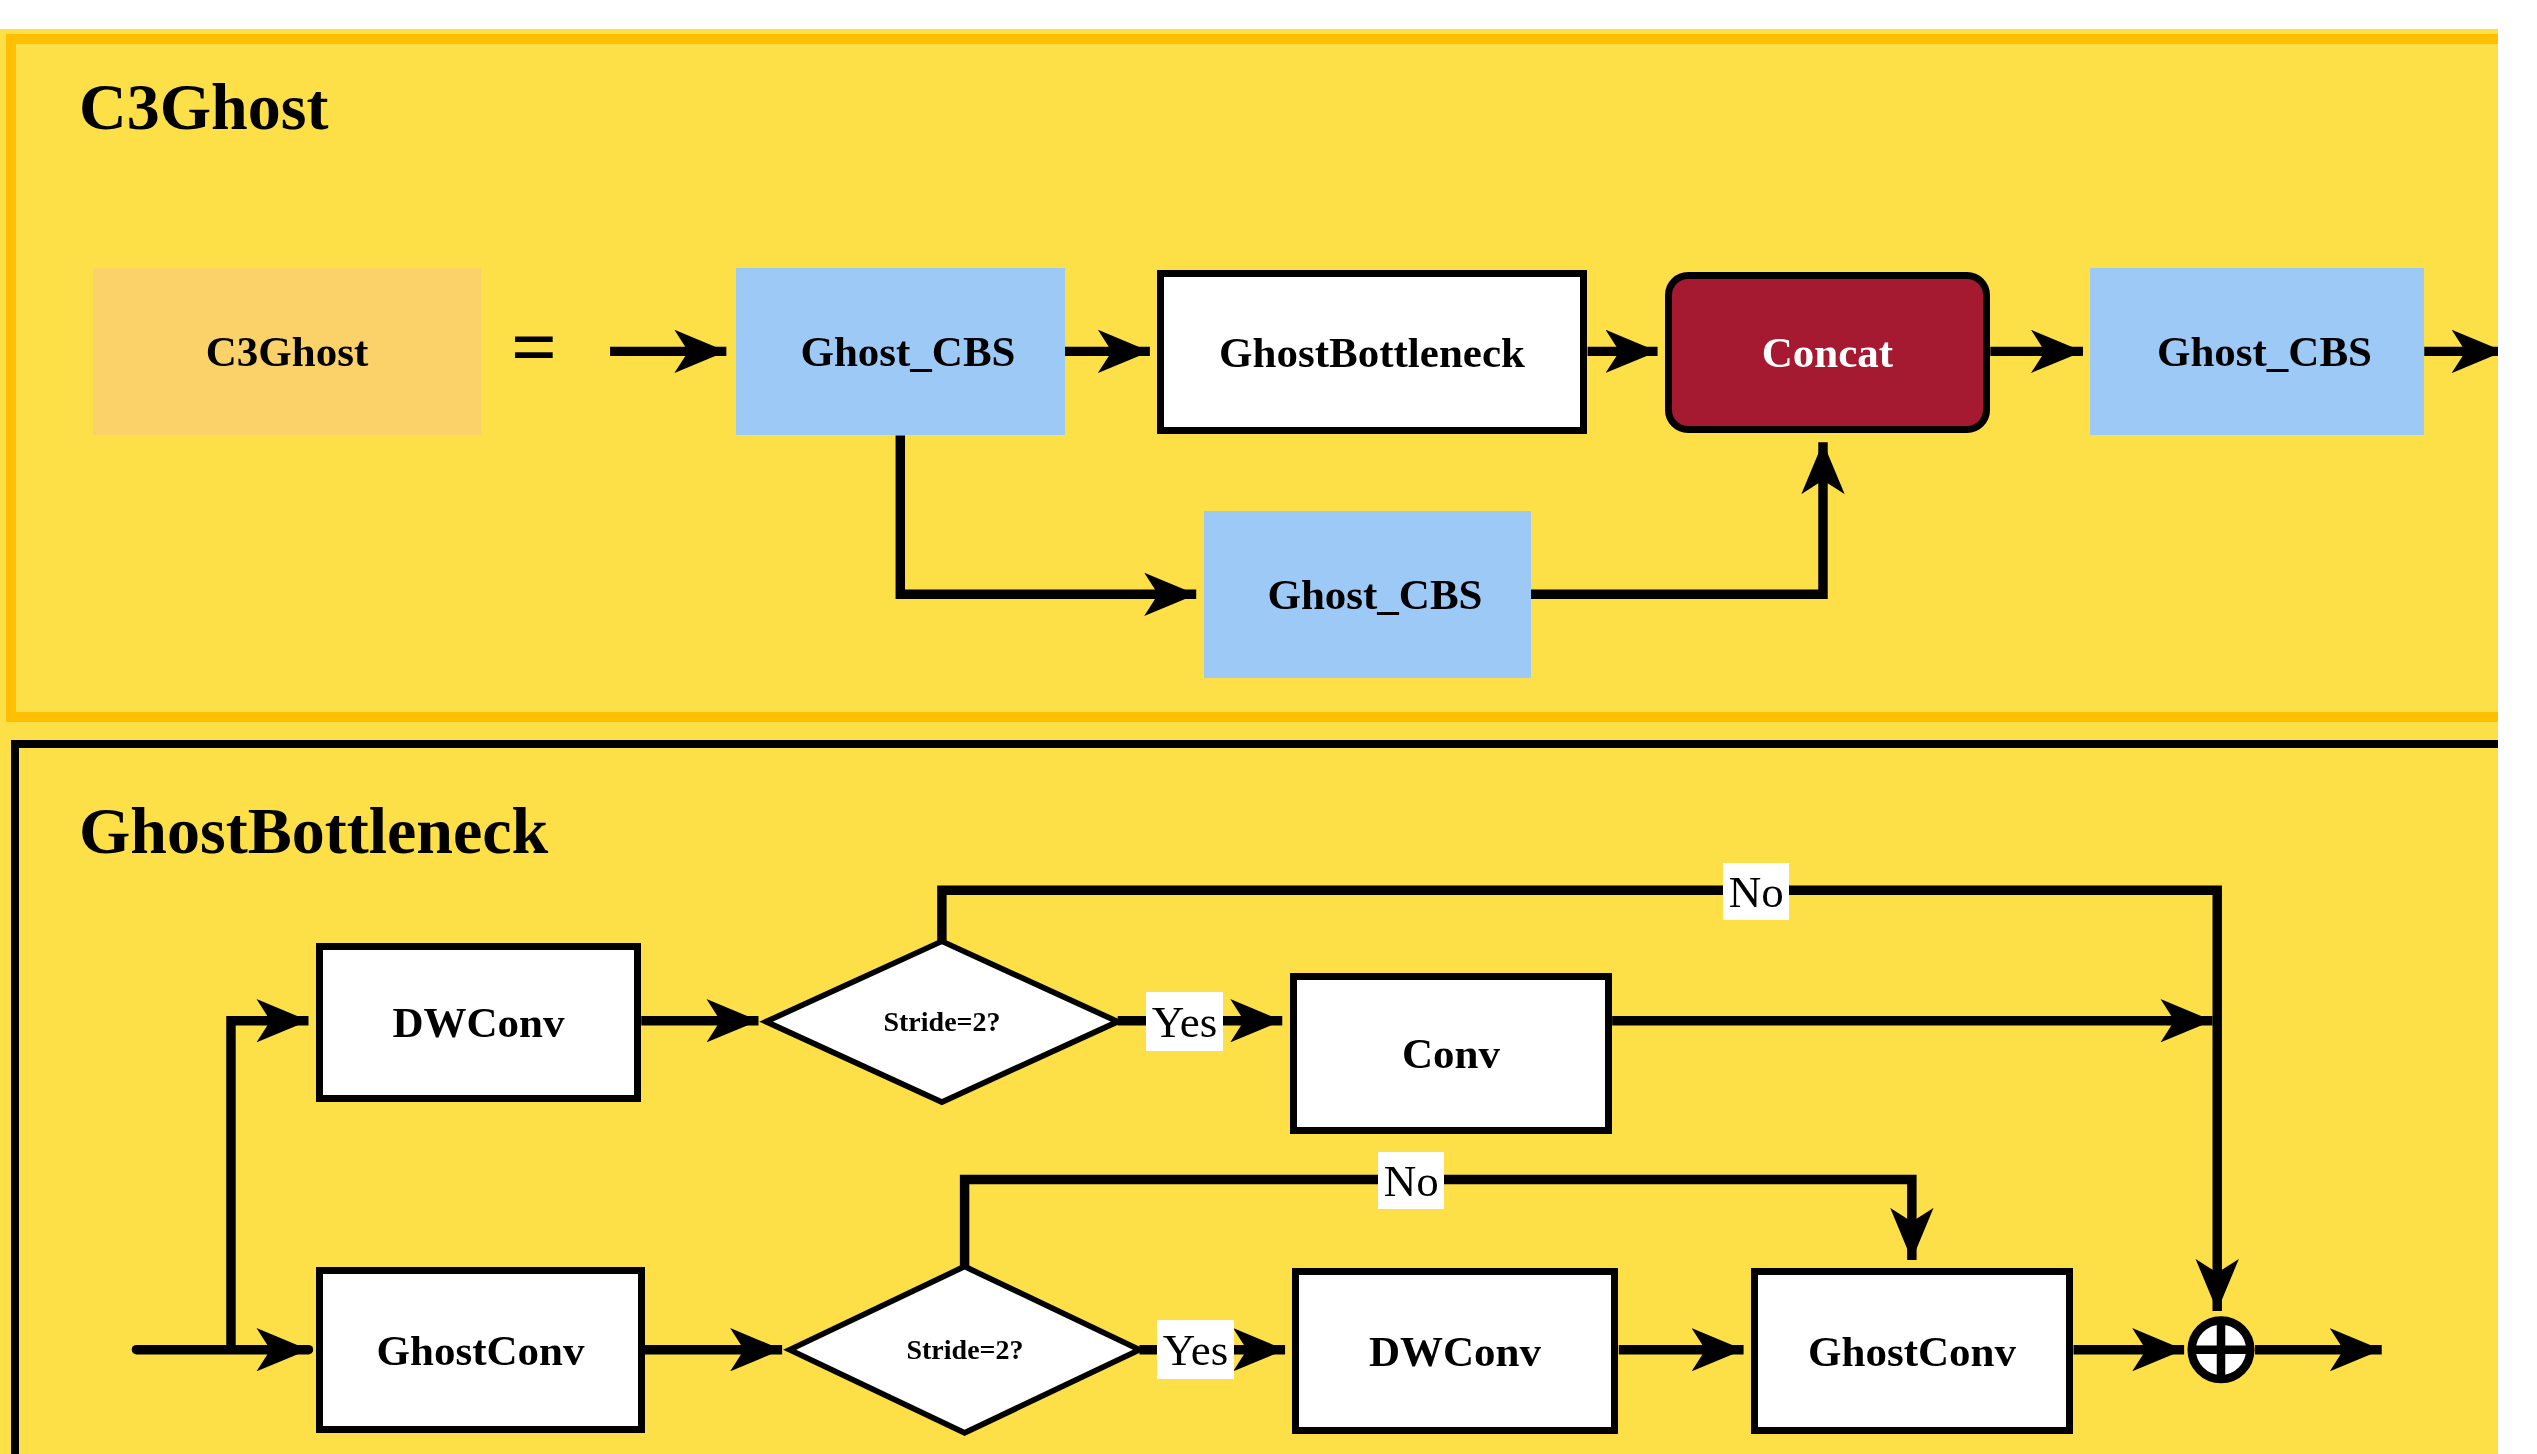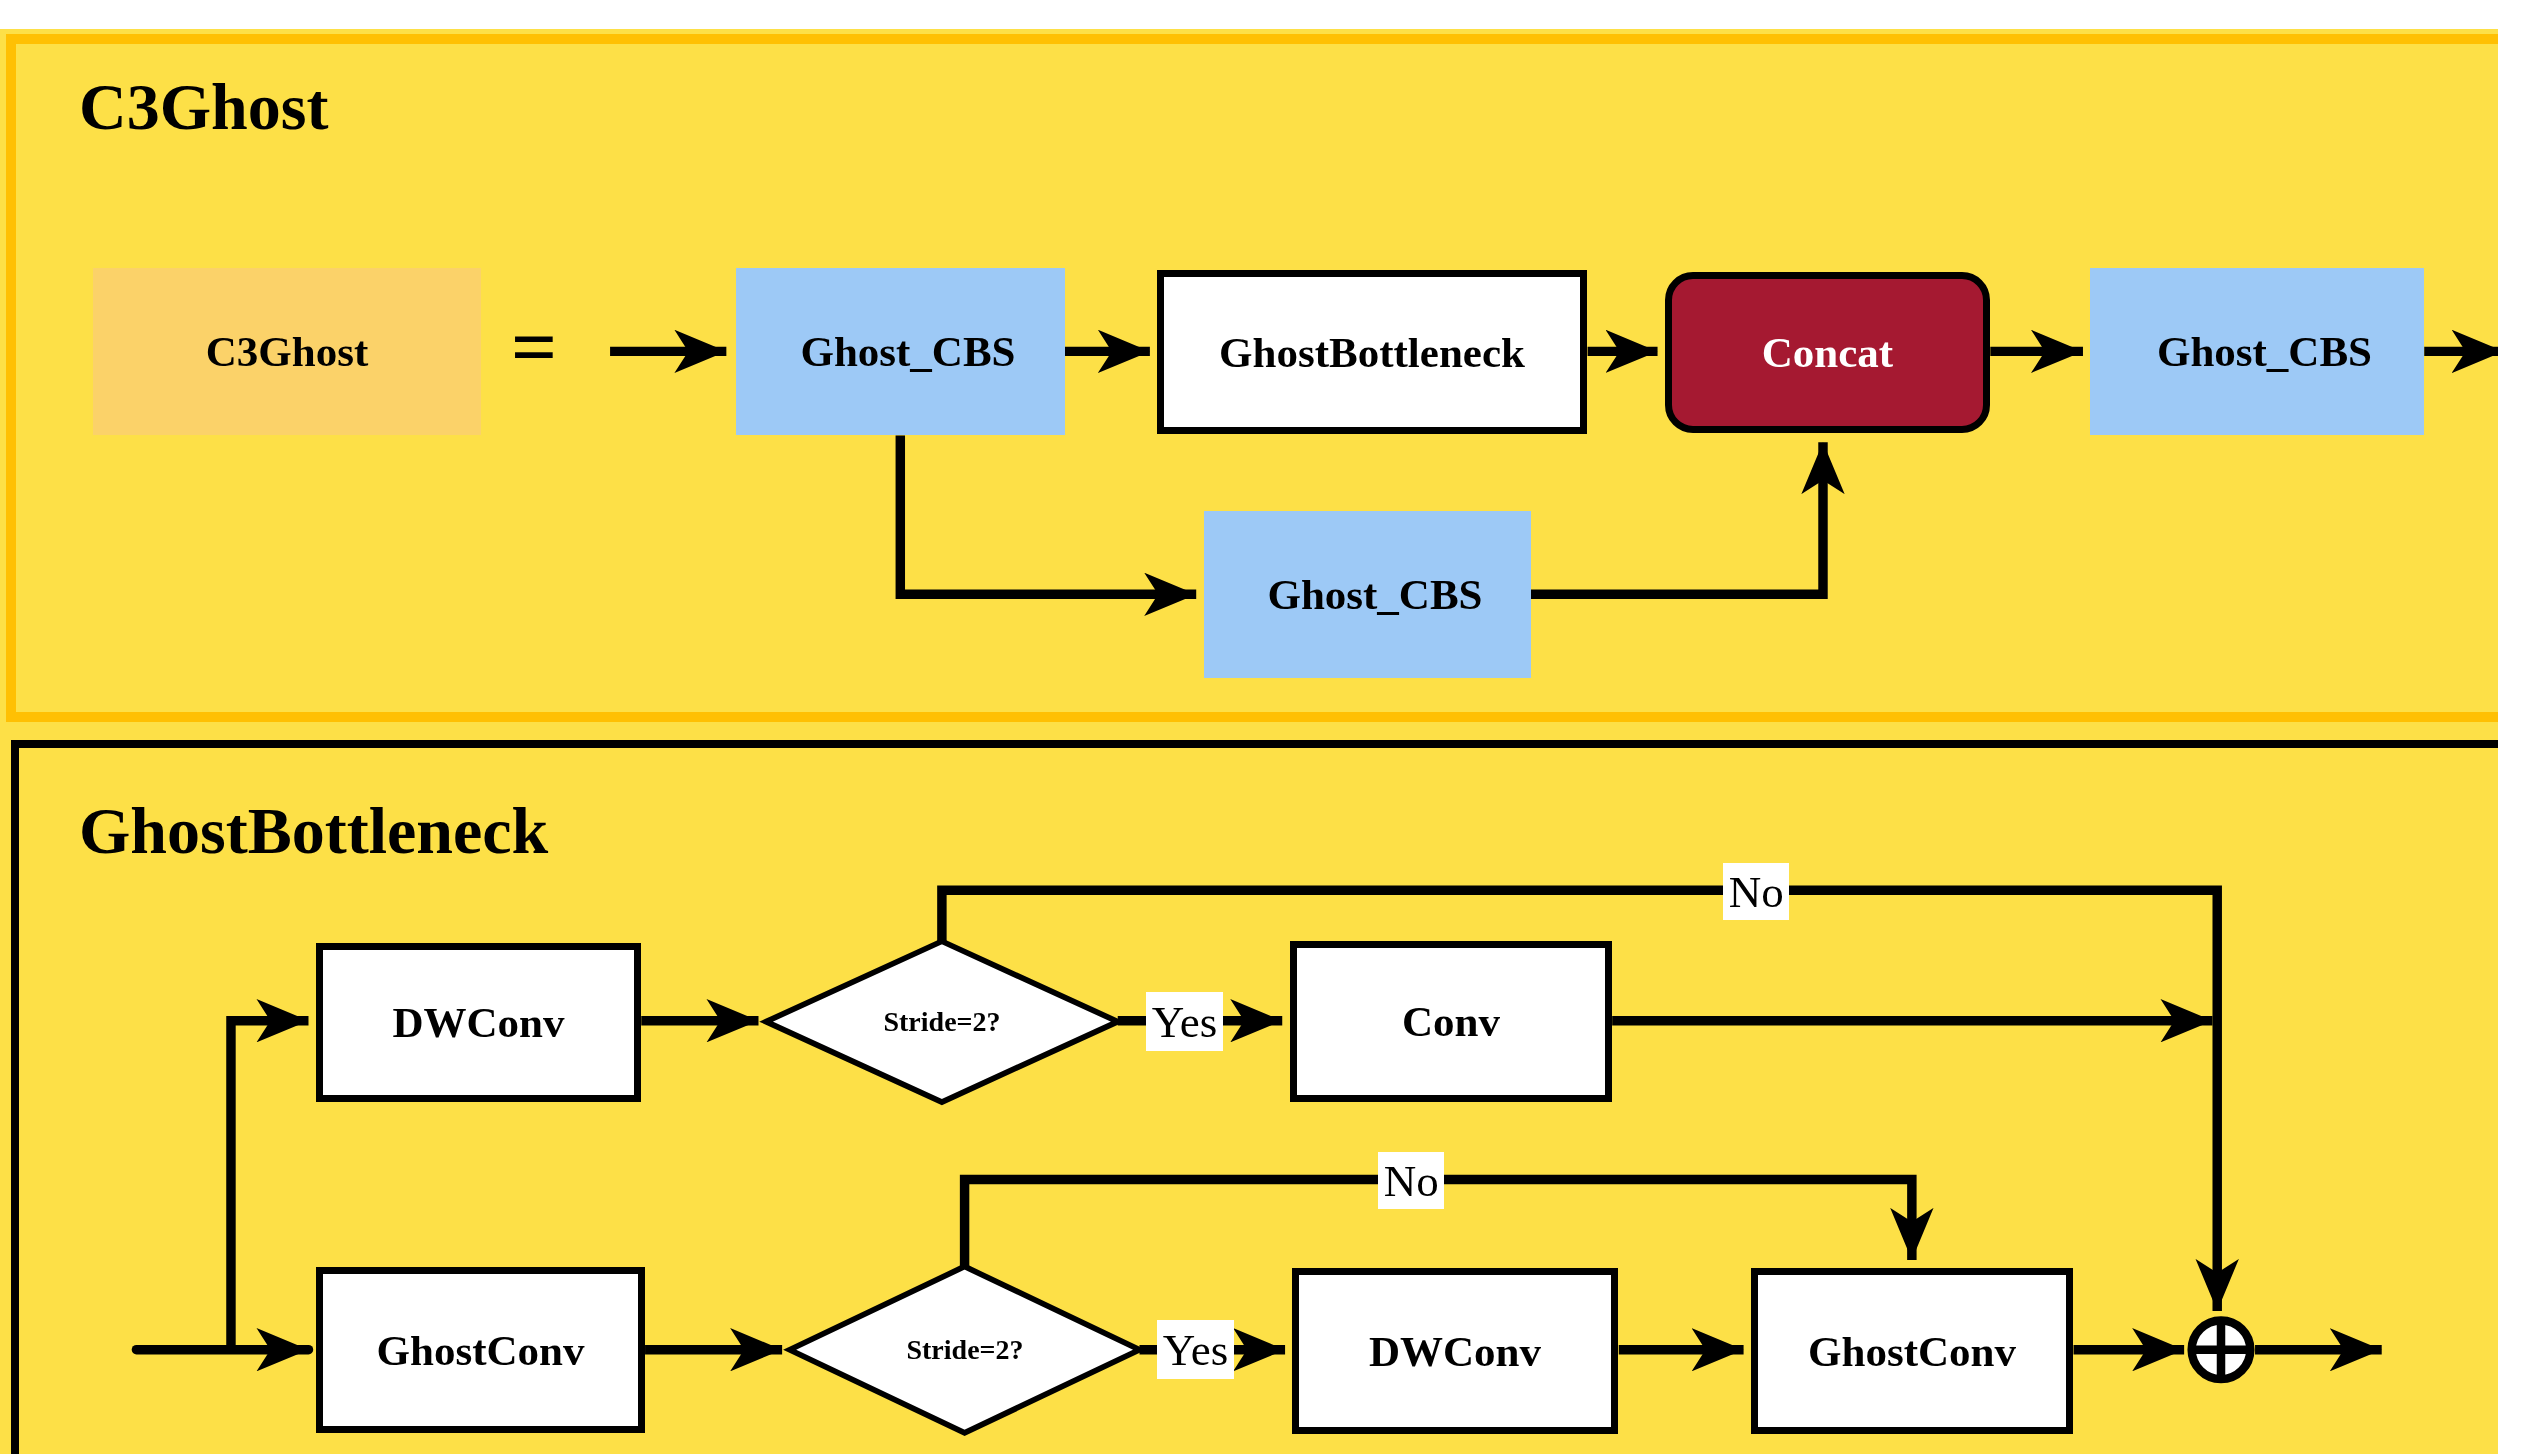--- a/index.html
+++ b/index.html
@@ -78,21 +78,21 @@
   <div class="eq" style="left:511px;top:272px;">=</div>
 
   <div class="node blue" style="left:736px;top:239px;width:329px;height:167px;">
     <span>Ghost_CBS</span>
   </div>
 
   <div class="node whitebox" style="left:1157px;top:241px;width:430px;height:164px;">
     <span>GhostBottleneck</span>
   </div>
 
-  <div class="node redbox" style="left:1665px;top:243px;width:325px;height:161px;">
+  <div class="node redbox" style="left:1665px;top:243px;width:325px;height:161px;border-radius:23px;">
     <span>Concat</span>
   </div>
 
   <div class="node blue" style="left:2090px;top:239px;width:334px;height:167px;">
     <span>Ghost_CBS</span>
   </div>
 
   <div class="node blue" style="left:1204px;top:482px;width:327px;height:167px;">
     <span>Ghost_CBS</span>
   </div>
@@ -104,21 +104,21 @@
   <div class="node whitebox" style="left:316px;top:914px;width:325px;height:159px;">
     <span>DWConv</span>
   </div>
 
   <div class="decision-label" style="left:800px;top:964px;width:284px;height:57px;">Stride=2?</div>
 
   <div class="flow-label" style="left:1146px;top:963px;height:59px;">Yes</div>
 
   <div class="flow-label" style="left:1723px;top:834px;height:57px;">No</div>
 
-  <div class="node whitebox" style="left:1290px;top:912px;width:322px;height:161px;">
+  <div class="node whitebox" style="left:1290px;top:944px;width:322px;height:161px;">
     <span>Conv</span>
   </div>
 
   <div class="node whitebox" style="left:316px;top:1238px;width:329px;height:166px;">
     <span>GhostConv</span>
   </div>
 
   <div class="decision-label" style="left:823px;top:1292px;width:284px;height:57px;">Stride=2?</div>
 
   <div class="flow-label" style="left:1157px;top:1291px;height:59px;">Yes</div>

